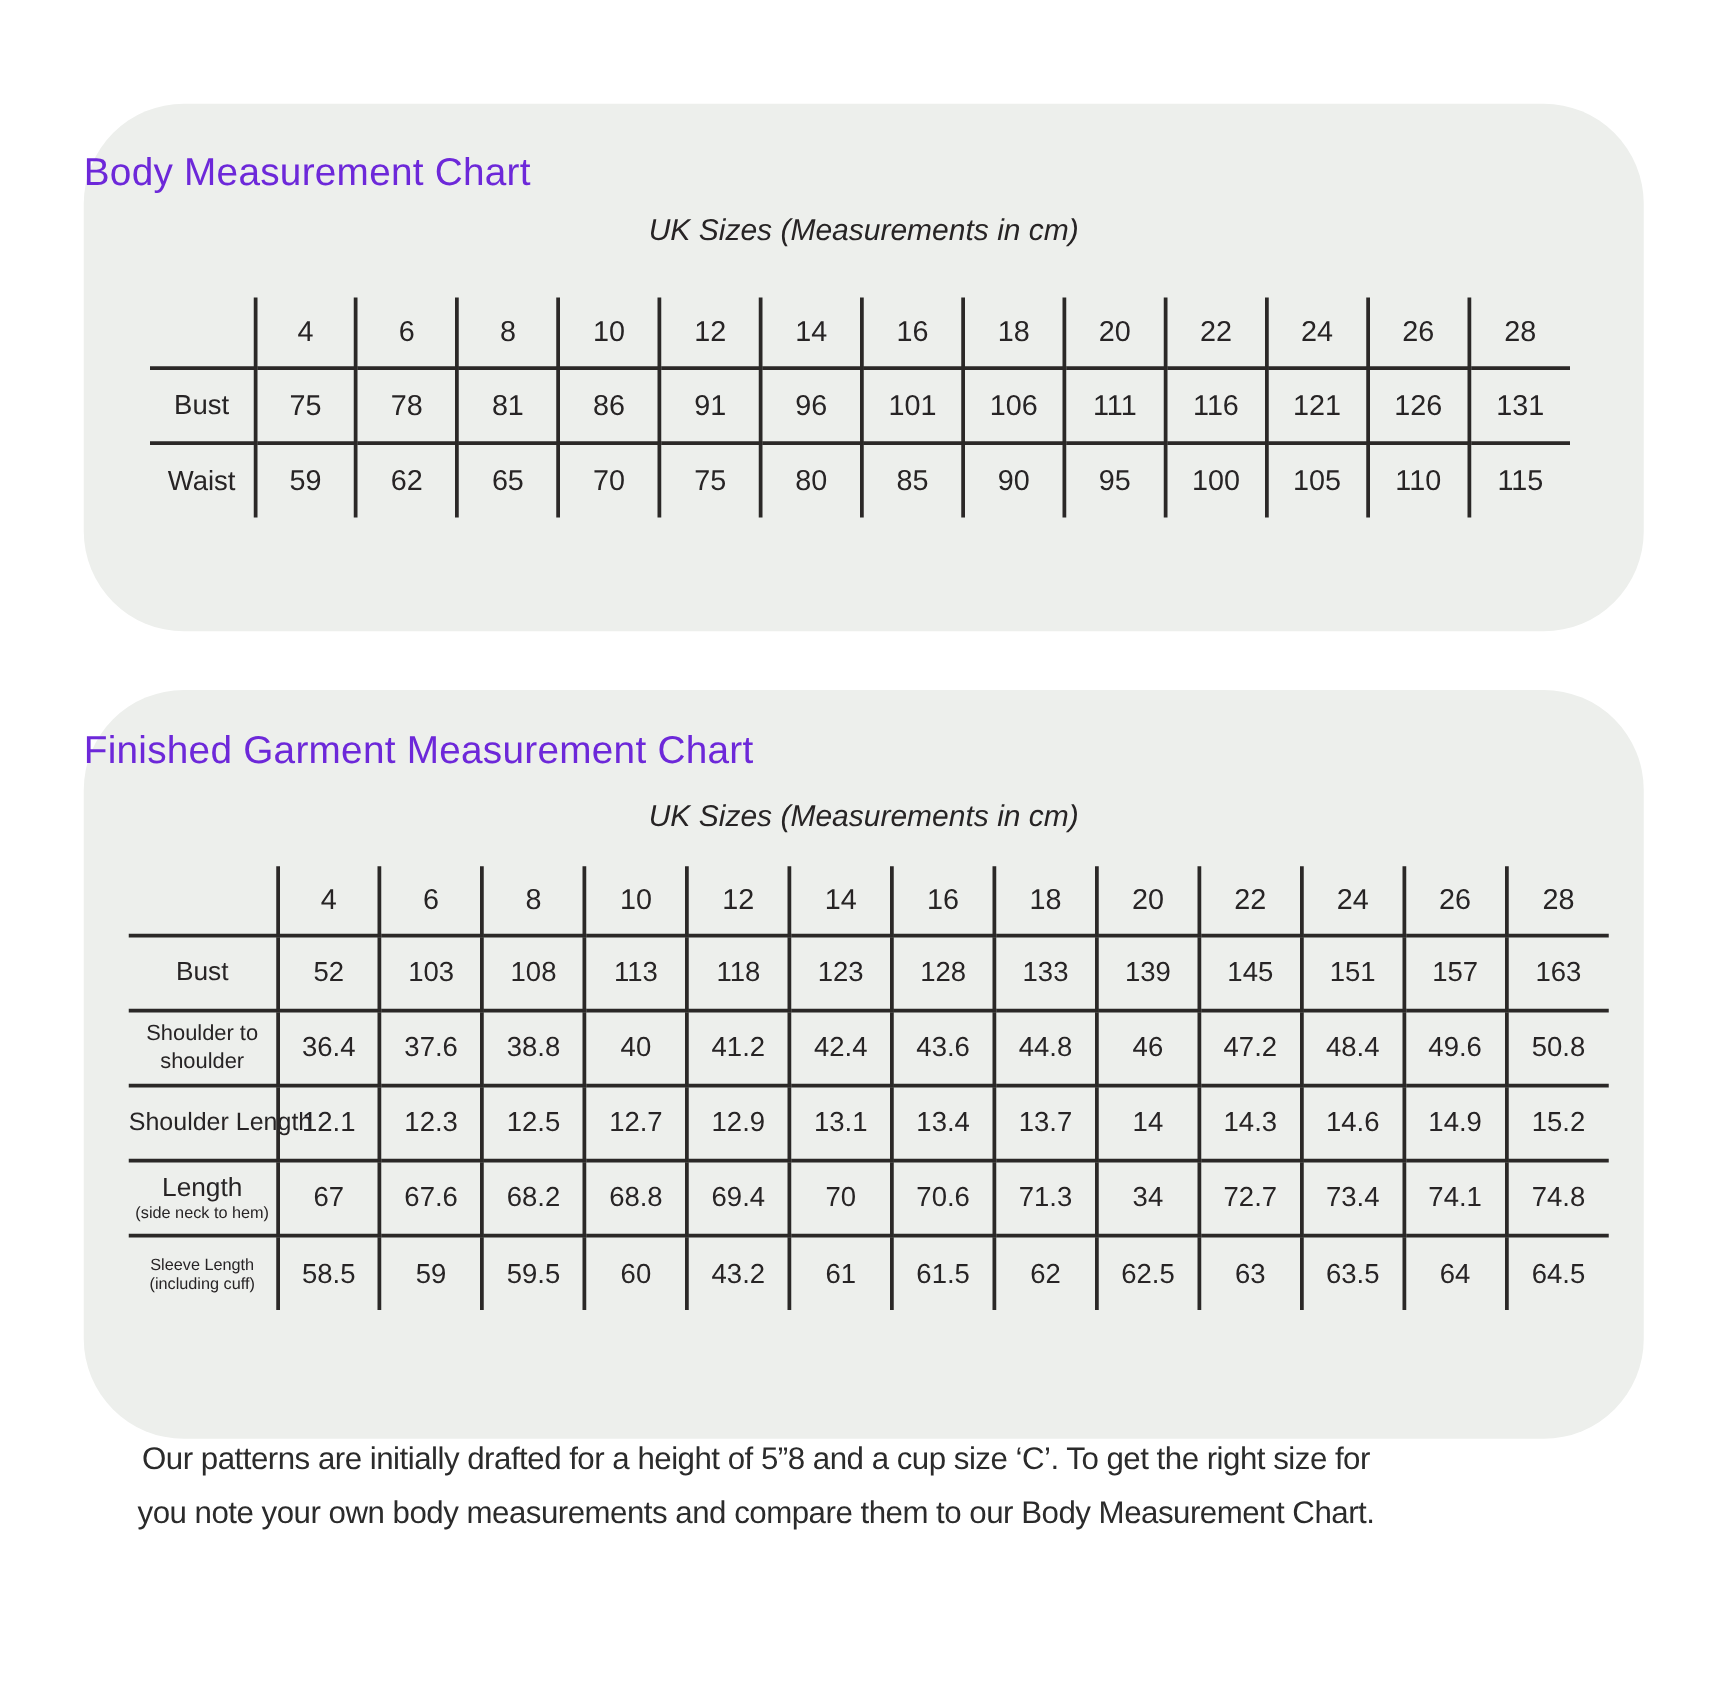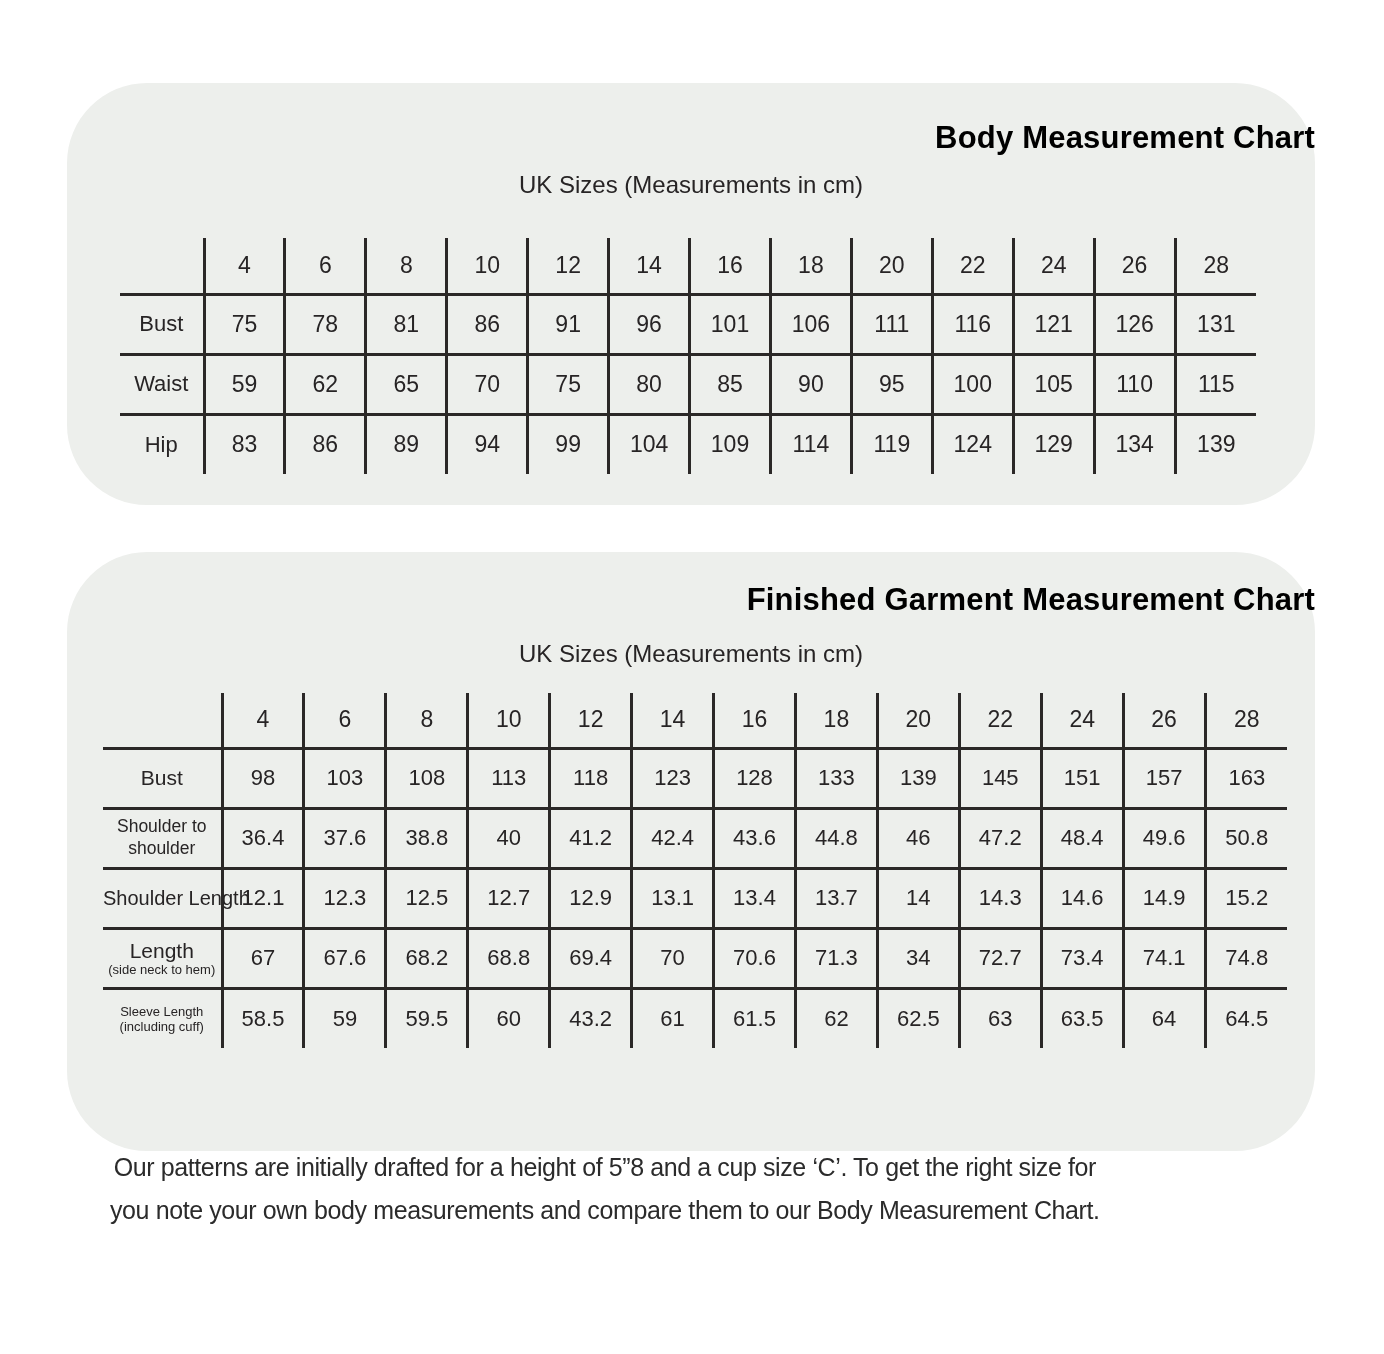--- a/index.html
+++ b/index.html
@@ -17,35 +17,36 @@
     left: 67px;
     width: 1248px;
     background: #EDEFEC;
     border-radius: 80px;
   }
   #panel-body    { top: 83px;  height: 422px; }
   #panel-garment { top: 552px; height: 599px; }
 
   .panel-title {
     margin: 0;
-    text-align: right;
+    text-align: left;
     font-size: 31px;
-    font-weight: 700;
+    font-weight: 400;
     letter-spacing: 0.2px;
-    color: #000000;
+    color: #6d28d9;
   }
   #panel-body .panel-title    { padding-top: 37px; }
   #panel-garment .panel-title { padding-top: 30px; }
 
   .panel-subtitle {
     margin: 0;
     text-align: center;
     font-size: 24px;
     font-weight: 400;
     color: #272425;
+    font-style: italic;
   }
   #panel-body .panel-subtitle    { margin-top: 15px; }
   #panel-garment .panel-subtitle { margin-top: 22px; }
 
   table.chart {
     position: absolute;
     border-collapse: collapse;
     table-layout: fixed;
     border-style: hidden; 
   }
@@ -155,38 +156,20 @@
             <td class="val">75</td>
             <td class="val">80</td>
             <td class="val">85</td>
             <td class="val">90</td>
             <td class="val">95</td>
             <td class="val">100</td>
             <td class="val">105</td>
             <td class="val">110</td>
             <td class="val">115</td>
           </tr>
-          <tr>
-            <td class="lbl-col">
-              <div class="lbl">Hip</div>
-            </td>
-            <td class="val">83</td>
-            <td class="val">86</td>
-            <td class="val">89</td>
-            <td class="val">94</td>
-            <td class="val">99</td>
-            <td class="val">104</td>
-            <td class="val">109</td>
-            <td class="val">114</td>
-            <td class="val">119</td>
-            <td class="val">124</td>
-            <td class="val">129</td>
-            <td class="val">134</td>
-            <td class="val">139</td>
-          </tr>
         </tbody>
       </table>
   </section>
 
   <section class="panel" id="panel-garment">
     <h2 class="panel-title">Finished Garment Measurement Chart</h2>
     <p class="panel-subtitle">UK Sizes (Measurements in cm)</p>
     <table class="chart" id="table-garment">
       <colgroup>
           <col class="c-label">
@@ -207,21 +190,21 @@
             <th>24</th>
             <th>26</th>
             <th>28</th>
           </tr>
         </thead>
         <tbody>
           <tr>
             <td class="lbl-col">
               <div class="lbl">Bust</div>
             </td>
-            <td class="val">98</td>
+            <td class="val">52</td>
             <td class="val">103</td>
             <td class="val">108</td>
             <td class="val">113</td>
             <td class="val">118</td>
             <td class="val">123</td>
             <td class="val">128</td>
             <td class="val">133</td>
             <td class="val">139</td>
             <td class="val">145</td>
             <td class="val">151</td>

